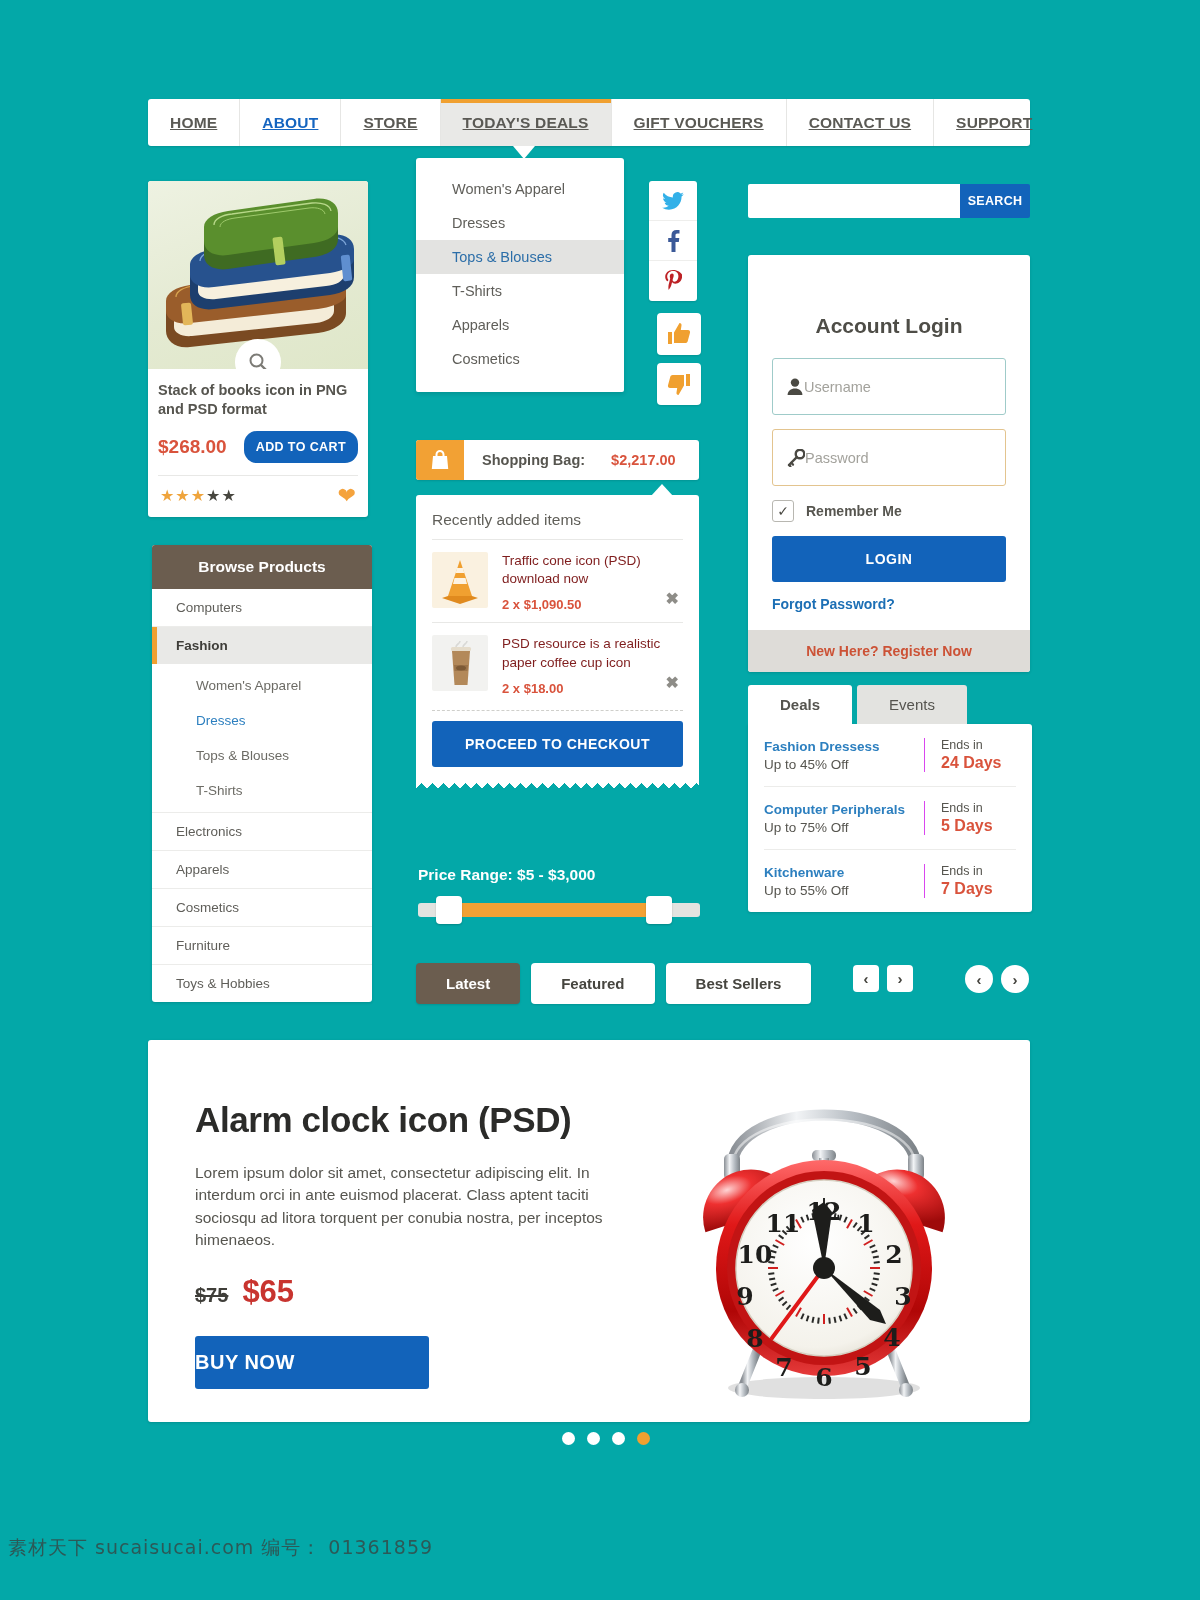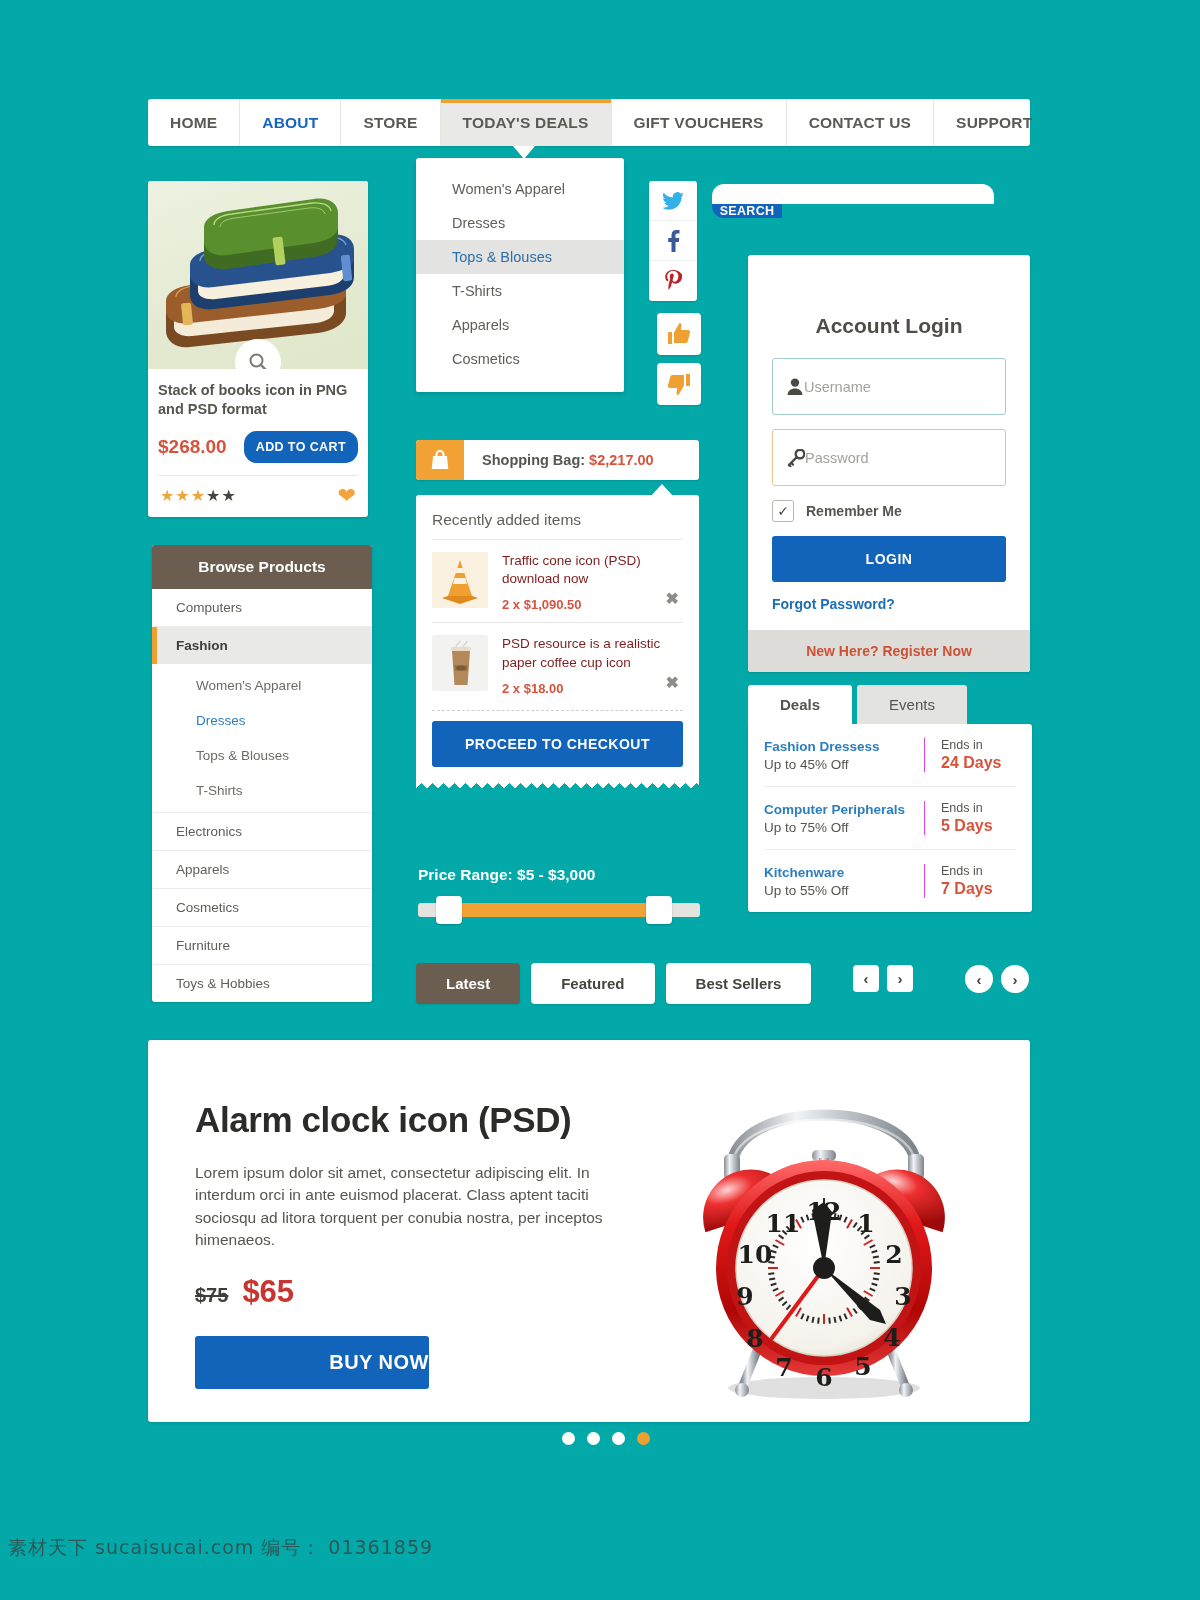--- a/index.html
+++ b/index.html
@@ -22,20 +22,21 @@
   }
   .nav-item {
     display: flex; align-items: center; justify-content: center;
     padding: 0 22px;
     font-size: 15.5px; font-weight: 600; letter-spacing: .2px;
     color: #5a5954;
     border-right: 1px solid #e6e6e4;
     position: relative;
     white-space: nowrap;
     cursor: pointer;
+    text-decoration: underline;
   }
   .nav-item:last-child { border-right: none; }
   .nav-item.blue { color: #1565c0; }
   .nav-item.active {
     background: #e9e9e7;
   }
   .nav-item.active::before {
     content: ""; position: absolute; left: 0; right: 0; top: 0; height: 4px;
     background: #f0a030;
   }
@@ -152,21 +153,21 @@
   .bag {
     position: absolute; left: 416px; top: 440px; width: 283px; height: 40px;
     background: #fff; border-radius: 3px; display: flex; align-items: center;
     box-shadow: 0 1px 2px rgba(0,0,0,.12); overflow: hidden;
   }
   .bag-icon {
     width: 48px; height: 40px; background: #f2a134;
     display: flex; align-items: center; justify-content: center;
   }
   .bag-label { font-size: 14.5px; font-weight: bold; color: #56554f; margin-left: 18px; }
-  .bag-total { font-size: 14.5px; font-weight: bold; color: #d9533c; margin-left: 4px; }
+  .bag-total { font-size: 14.5px; font-weight: bold; color: #d9533c; margin-left: 26px; }
 
   
   .receipt {
     position: absolute; left: 416px; top: 495px; width: 283px;
     background: #fff; border-radius: 3px 3px 0 0; padding: 16px 16px 12px;
   }
   .receipt::after {
     content: ""; position: absolute; left: 0; right: 0; bottom: -9px; height: 10px;
     background:
       linear-gradient(-45deg, transparent 50%, #fff 51%) 0 0/11px 11px repeat-x,
@@ -236,22 +237,22 @@
     font-size: 15px; color: #46453f; font-weight: bold; cursor: pointer;
   }
   .arr-rd {
     width: 28px; height: 28px; background: #fff; border-radius: 50%;
     display: flex; align-items: center; justify-content: center;
     font-size: 15px; color: #46453f; font-weight: bold; cursor: pointer;
   }
 
   
   .search {
-    position: absolute; left: 712px; top: 184px; width: 282px; height: 34px;
-    display: flex; border-radius: 12px; overflow: hidden; flex-direction: column;
+    position: absolute; left: 748px; top: 184px; width: 282px; height: 34px;
+    display: flex; border-radius: 2px; overflow: hidden;
   }
   .search input {
     flex: 1; border: none; outline: none; background: #fff; padding: 0 10px;
     font-size: 13.5px; font-family: "Liberation Sans", sans-serif; color: #55544f;
   }
   .search-btn {
     width: 70px; background: #1263ba; color: #fff; font-size: 12.5px;
     font-weight: bold; display: flex; align-items: center; justify-content: center;
     letter-spacing: .3px; cursor: pointer;
   }
@@ -334,21 +335,21 @@
     margin-top: 22px; font-size: 15.5px; color: #56554f; line-height: 1.45;
   }
   .banner-prices { margin-top: 22px; display: flex; align-items: baseline; }
   .old-price {
     font-size: 20px; font-weight: bold; color: #3f3e39;
     text-decoration: line-through; margin-right: 14px;
   }
   .new-price { font-size: 31px; font-weight: bold; color: #c8342f; }
   .btn-buy {
     margin-top: 26px; width: 234px; background: #1263ba; color: #fff;
-    text-align: right; font-size: 20px; font-weight: bold; letter-spacing: .5px;
+    text-align: left; font-size: 20px; font-weight: bold; letter-spacing: .5px;
     padding: 15px 0; border-radius: 3px; cursor: pointer;
   }
   .clock-wrap { position: absolute; right: 36px; top: 18px; width: 340px; height: 350px; }
   .dots { position: absolute; left: 562px; top: 1432px; display: flex; gap: 12px; }
   .dot { width: 13px; height: 13px; border-radius: 50%; background: #fff; cursor: pointer; }
   .dot.active { background: #f0a030; }
 
   
   .watermark {
     position: absolute; left: 8px; top: 1535px;

